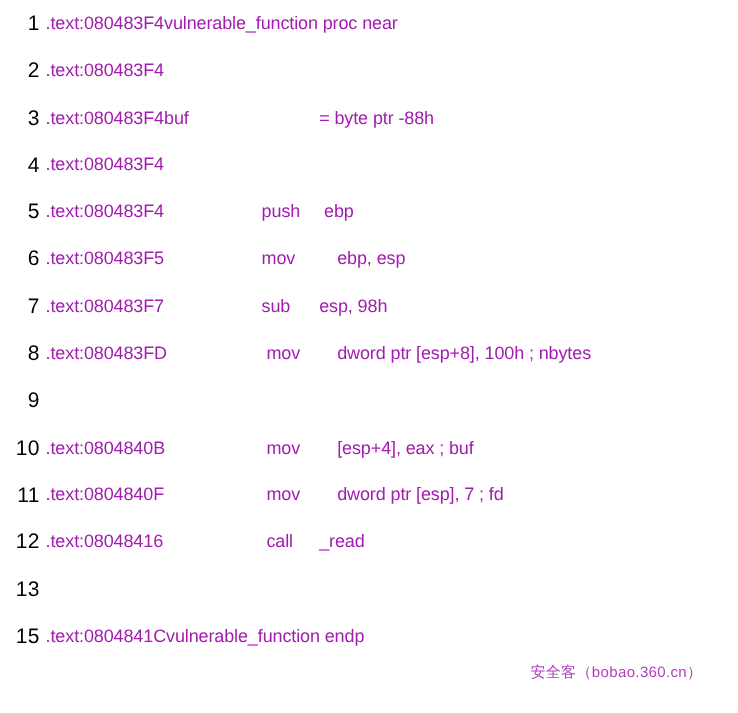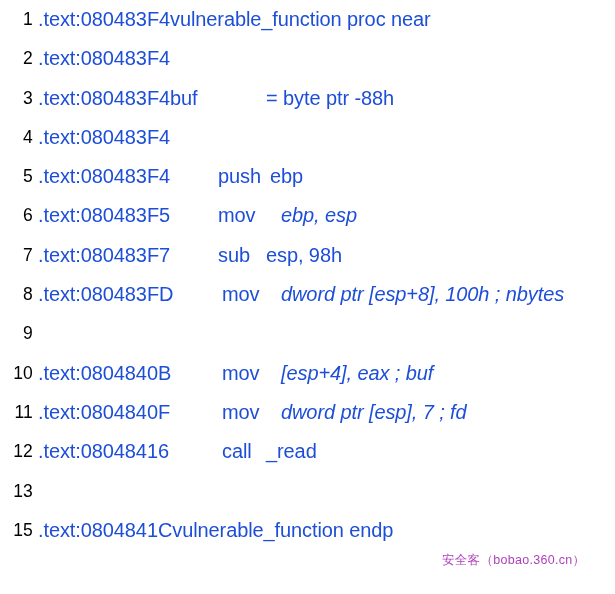--- a/index.html
+++ b/index.html
@@ -40,22 +40,22 @@
     text-align: right;
     font-size: 17.5px;
     color: #000000;
     letter-spacing: 0.2px;
   }
 
   .code {
     position: absolute;
     left: 38px;
     top: 0;
-    font-size: 20px;
-    color: #1d4ed8;
+    font-size: 15px;
+    color: #a21caf;
     letter-spacing: -0.1px;
   }
 
   
   .seg-addr {
     display: inline-block;
   }
   .seg-mnem {
     display: inline-block;
     position: absolute;
@@ -66,21 +66,21 @@
     display: inline-block;
     position: absolute;
     left: 243px;
     top: 0;
     text-align: right;
   }
   
   .mnem-a { left: 180px; }
   .mnem-b { left: 184px; }
   .ops-a  { left: 232px; }
-  .ops-b  { left: 243px; font-style: italic; }
+  .ops-b  { left: 243px; }
   .ops-c  { left: 228px; }
   .ops-d  { left: 226px; }
 
   .seg-decl {
     display: inline-block;
     position: absolute;
     left: 228px;
     top: 0;
   }
 

